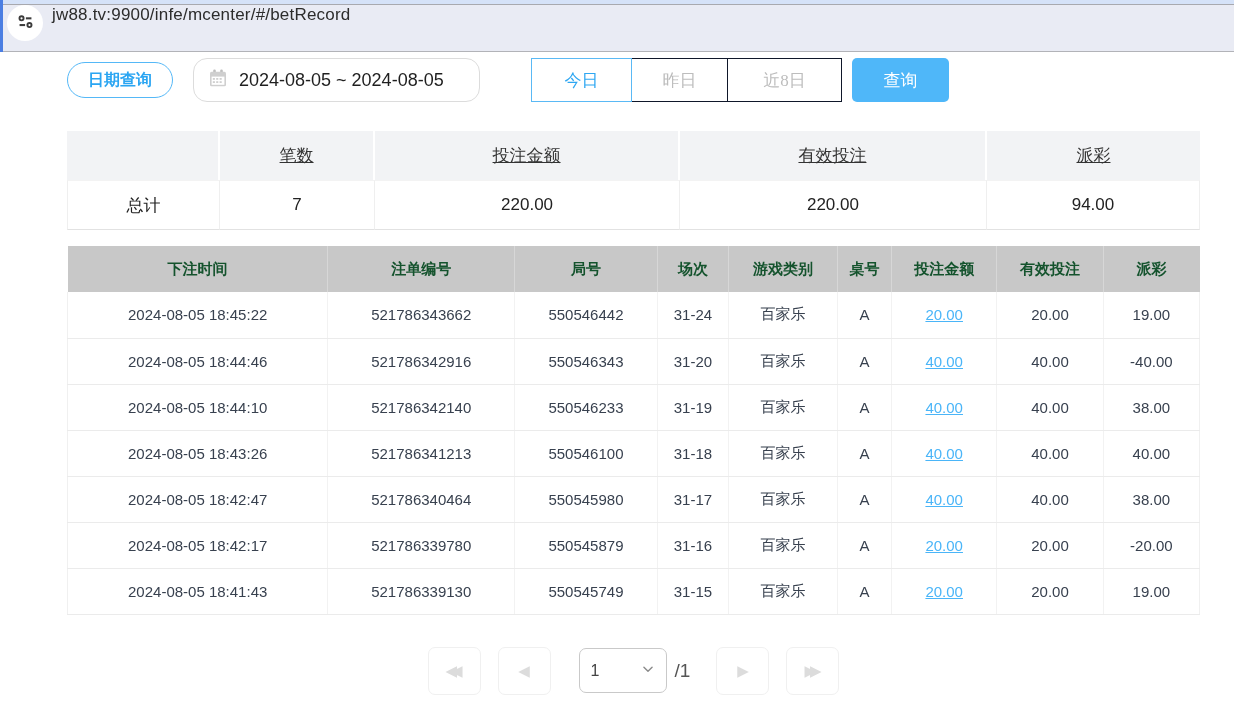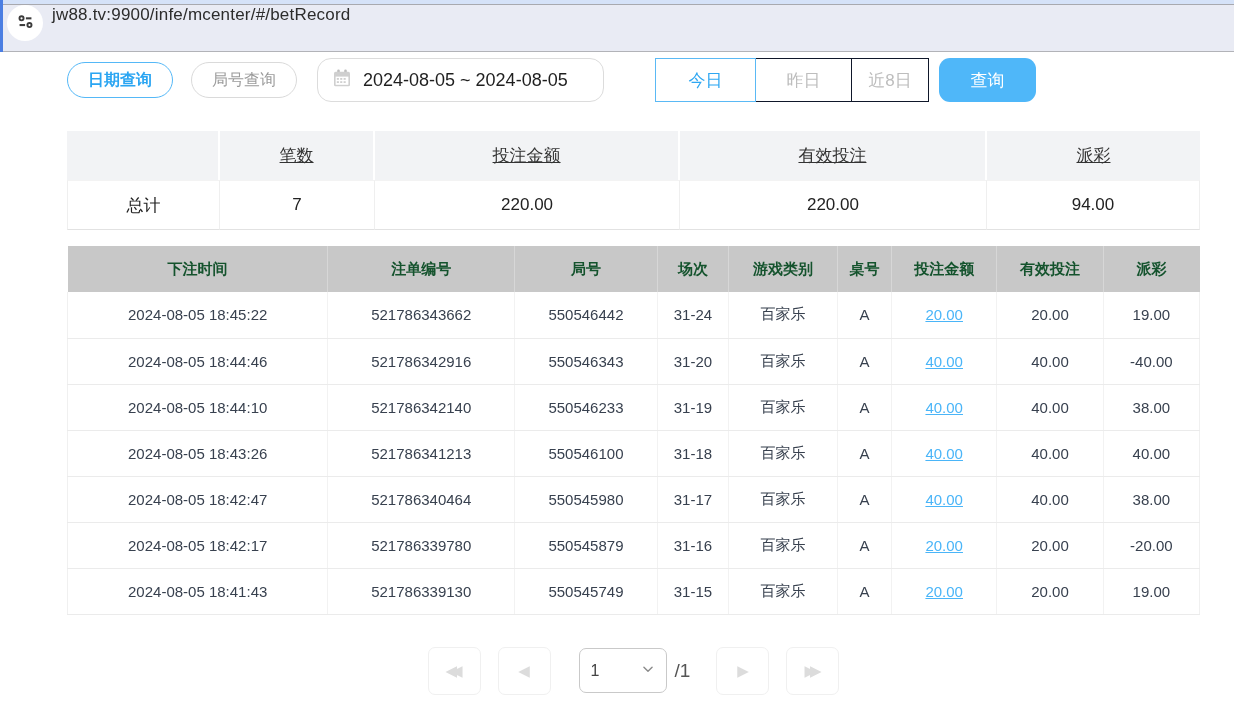--- a/index.html
+++ b/index.html
@@ -24,22 +24,22 @@
   .filters { display: flex; align-items: center; height: 44px; }
   .pill { height: 36px; border-radius: 18px; padding: 0 20px; display: flex; align-items: center; font-size: 16px; background: #fff; cursor: pointer; }
   .pill.active { border: 1px solid #55b8f7; color: #2aa5f2; font-weight: bold; }
   .pill.idle { border: 1px solid #dadada; color: #9b9b9b; margin-left: 18px; }
   .datebox { height: 44px; width: 287px; border: 1px solid #dcdcdc; border-radius: 14px; display: flex; align-items: center; padding: 0 14px; margin-left: 20px; font-size: 18px; color: #1f1f1f; cursor: pointer; background: #fff; }
   .datebox svg { margin-right: 11px; flex: none; }
   .seg { display: flex; margin-left: 11px; padding-left: 40px; }
   .seg-btn { height: 44px; display: flex; align-items: center; justify-content: center; font-size: 17px; background: #fff; cursor: pointer; }
   .seg-btn.active { width: 101px; border: 1px solid #5ab9f5; color: #2ea7f2; position: relative; z-index: 1; }
   .seg-btn.idle { width: 97px; border: 1px solid #0f172a; color: #bdbdbd; margin-left: -1px; }
-  .seg-btn.idle.last { width: 78px; }
-  .search-btn { width: 97px; height: 44px; margin-left: 10px; background: #4fb7f9; color: #ffffff; font-size: 17px; border: none; border-radius: 11px; cursor: pointer; }
+  .seg-btn.idle.last { width: 115px; font-family: Liberation Serif, serif; }
+  .search-btn { width: 97px; height: 44px; margin-left: 10px; background: #4fb7f9; color: #ffffff; font-size: 17px; border: none; border-radius: 5px; cursor: pointer; }
 
   
   .sum-table { width: 100%; margin-top: 29px; border-collapse: separate; border-spacing: 0; table-layout: fixed; }
   .sum-table th { background: #f2f3f5; height: 49px; font-size: 17px; color: #333; font-weight: normal; border-right: 2px solid #ffffff; text-decoration: underline; }
   .sum-table th:last-child { border-right: none; }
   .sum-table td { height: 50px; text-align: center; font-size: 17px; color: #222; background: #fff;
     border-bottom: 1px solid #e2e2e2; border-right: 1px solid #efefef; border-top: 1px solid #f3f3f3; }
   .sum-table td:first-child { border-left: 1px solid #efefef; }
 
   
@@ -79,21 +79,20 @@
       </span>
     </div>
     <span class="url-text">jw88.tv:9900/infe/mcenter/#/betRecord</span>
   </div>
 </div>
 
 <div class="content">
 
   <div class="filters">
     <div class="pill active">日期查询</div>
-    <div class="pill idle">局号查询</div>
     <div class="datebox">
       <span>
         <svg width="20" height="20" viewBox="0 0 20 20">
           <rect x="5.2" y="1.5" width="2.6" height="4.5" rx="1.2" fill="#bdbdbd"></rect>
           <rect x="12.2" y="1.5" width="2.6" height="4.5" rx="1.2" fill="#bdbdbd"></rect>
           <rect x="2" y="3.8" width="16" height="14.5" rx="1.6" fill="#cfcfcf"></rect>
           <rect x="3.6" y="8.6" width="12.8" height="8.2" fill="#ffffff"></rect>
           <rect x="4.8" y="10" width="2.1" height="1.8" fill="#cfcfcf"></rect>
           <rect x="8.2" y="10" width="2.1" height="1.8" fill="#cfcfcf"></rect>
           <rect x="11.6" y="10" width="2.1" height="1.8" fill="#cfcfcf"></rect>

